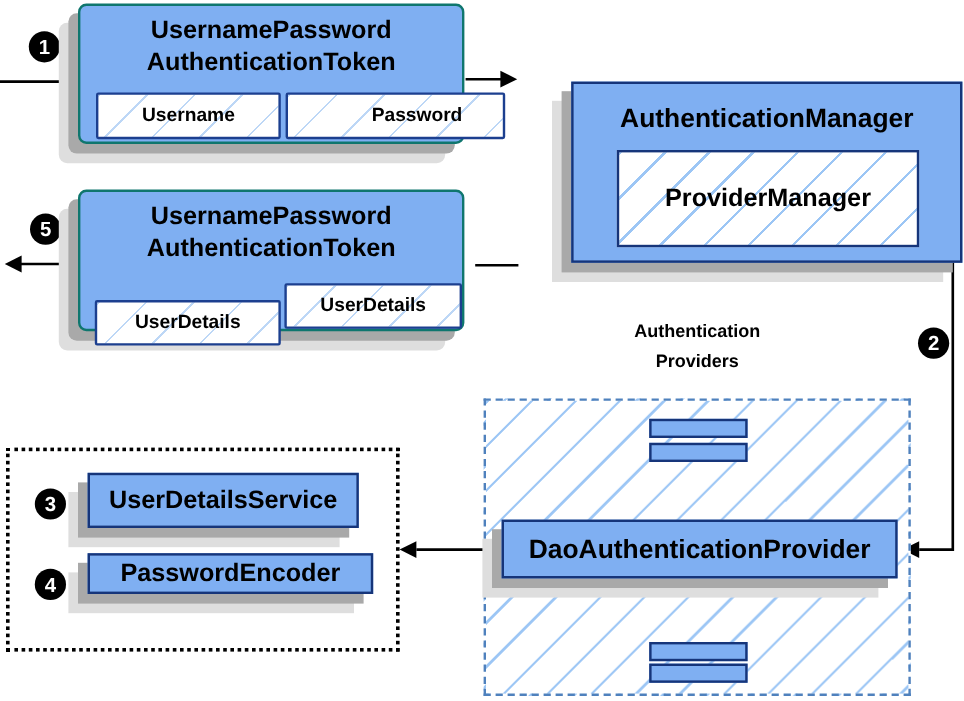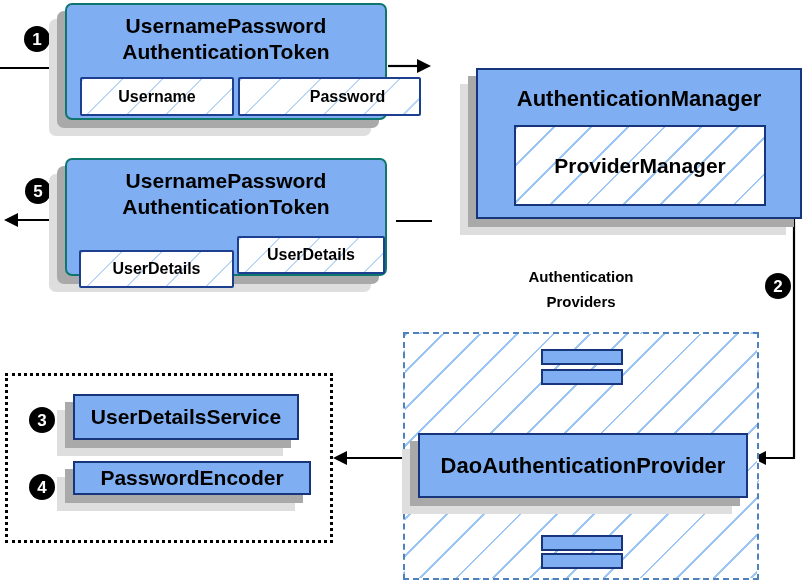--- a/index.html
+++ b/index.html
@@ -113,21 +113,21 @@
   <div class="providers-heading">
     <div>Authentication</div>
     <div>Providers</div>
   </div>
 
   <div class="hatchbox dashed" style="left:403px;top:332px;width:356px;height:248px;"></div>
 
   <div class="mini" style="top:349px;"></div>
   <div class="mini" style="top:369px;"></div>
 
-  <div class="node blue shadow2 daobox" style="left:418px;top:433px;width:330px;height:65px;">DaoAuthenticationProvider</div>
+  <div class="node blue shadow2 daobox" style="left:418px;top:433px;width:330px;height:49px;">DaoAuthenticationProvider</div>
 
   <div class="mini" style="top:535px;"></div>
   <div class="mini" style="top:553px;"></div>
 
   <div class="dotted" style="left:5px;top:373px;width:328px;height:170px;"></div>
 
   <div class="node blue shadow2 svcbox" style="left:73px;top:394px;width:226px;height:46px;">UserDetailsService</div>
 
   <div class="node blue shadow2 svcbox" style="left:73px;top:461px;width:238px;height:34px;">PasswordEncoder</div>
 

